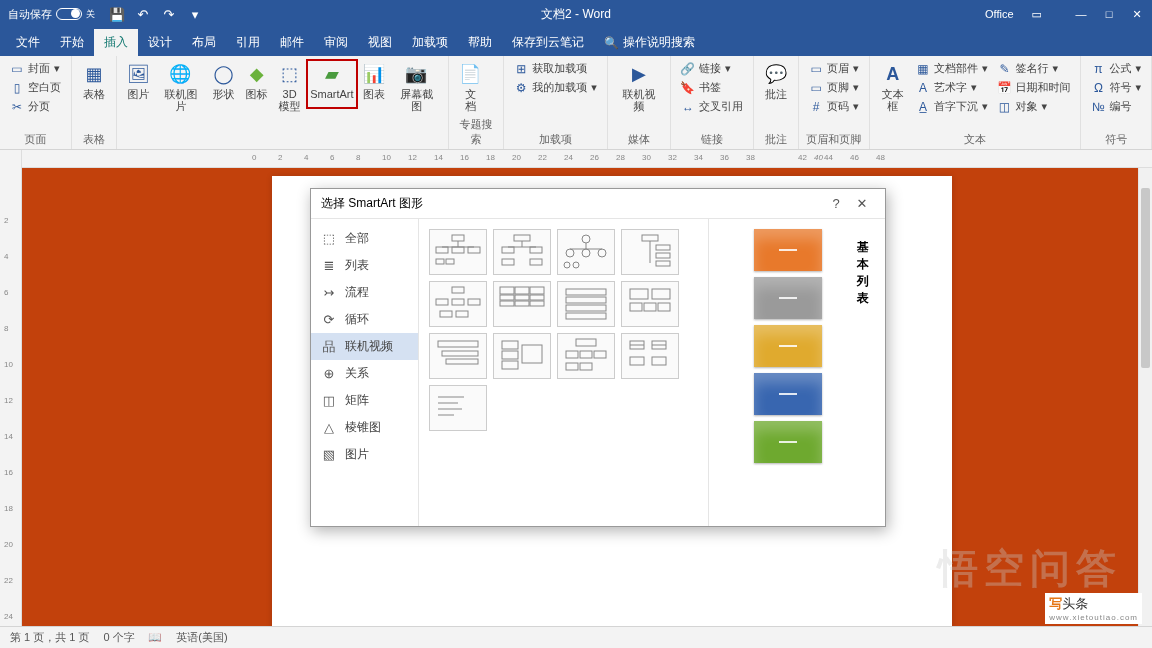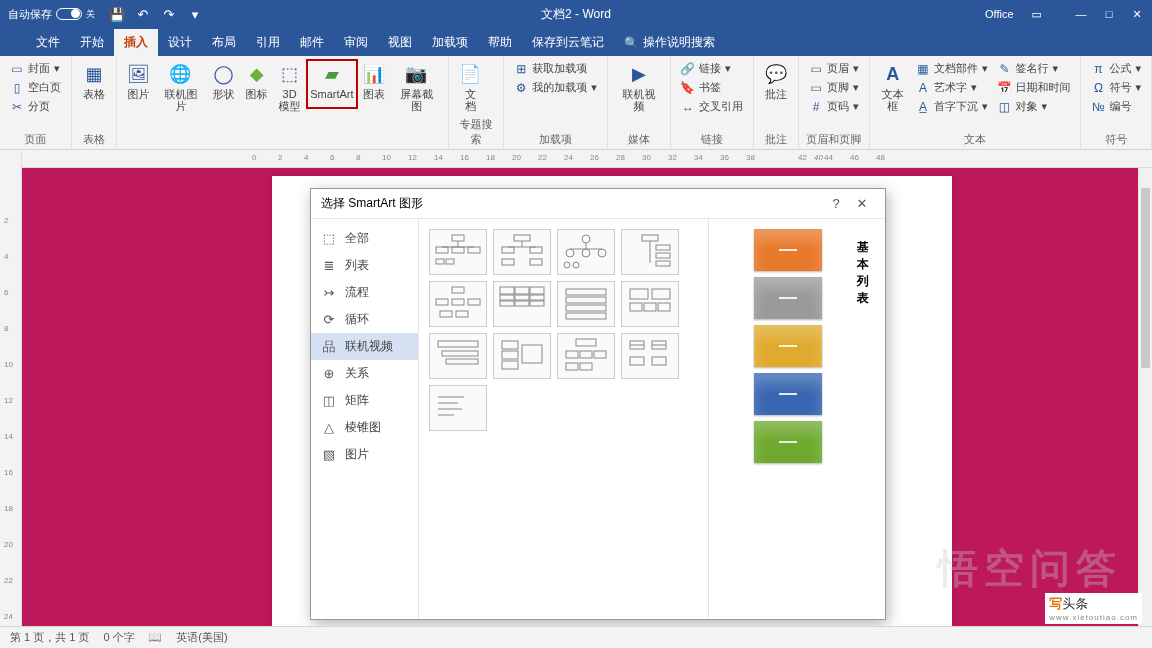--- a/index.html
+++ b/index.html
@@ -11,23 +11,23 @@
 .titlebar .autosave .toggle { width: 26px; height: 12px; border: 1px solid #fff; border-radius: 6px; position: relative; }
 .titlebar .autosave .toggle::after { content: ""; position: absolute; right: 1px; top: 0; width: 9px; height: 9px; background: #fff; border-radius: 50%; }
 .titlebar .qat { display: flex; gap: 10px; margin-left: 14px; align-items: center; }
 .titlebar .qat .qat-btn { width: 16px; height: 16px; color: #fff; display: flex; align-items: center; justify-content: center; font-size: 13px; }
 .titlebar .title-text { position: absolute; left: 50%; transform: translateX(-50%); font-size: 12px; }
 .titlebar .right-ctrls { margin-left: auto; display: flex; gap: 18px; align-items: center; font-size: 11px; }
 .titlebar .win-btns { display: flex; gap: 14px; margin-left: 14px; }
 .titlebar .win-btn { width: 14px; text-align: center; }
 
 
-.tabs { background: #2b579a; height: 28px; display: flex; align-items: flex-end; padding-left: 26px; color: #fff; position: relative; }
+.tabs { background: #2b579a; height: 28px; display: flex; align-items: flex-end; padding-left: 6px; color: #fff; position: relative; }
 .tab { padding: 5px 10px; font-size: 12px; cursor: pointer; }
-.tab.active { background: #f3f3f3; color: #c2410c; font-weight: bold; }
+.tab.active { background: #f3f3f3; color: #0f766e; }
 .tabs .right-tabs { margin-left: auto; display: flex; }
 .share-btn, .comment-btn { padding: 5px 10px; font-size: 12px; color: #2b579a; background: #f3f3f3; border-left: 1px solid #ddd; }
 
 
 .ribbon { background: #f3f3f3; border-bottom: 1px solid #d4d4d4; height: 94px; display: flex; }
 .group { border-right: 1px solid #e0e0e0; padding: 4px 6px 2px 6px; display: flex; flex-direction: column; }
 .group-items { display: flex; gap: 2px; flex: 1; align-items: flex-start; }
 .group-label { text-align: center; font-size: 11px; color: #666; padding-top: 2px; }
 .ritem { display: flex; flex-direction: column; align-items: center; gap: 2px; padding: 2px 4px; font-size: 11px; color: #444; cursor: pointer; min-width: 30px; }
 .ritem .ricon { width: 24px; height: 24px; display: flex; align-items: center; justify-content: center; font-size: 18px; color: #2b579a; }
@@ -37,27 +37,27 @@
 .small-list .sitem { display: flex; align-items: center; gap: 4px; padding: 1px 4px; cursor: pointer; white-space: nowrap; }
 .small-list .sitem .sicon { width: 14px; height: 14px; color: #2b579a; display: flex; align-items: center; justify-content: center; font-size: 12px; }
 
 
 .doc-area { position: absolute; top: 150px; left: 0; right: 0; bottom: 22px; background: #fafafa; display: flex; }
 .vruler { width: 22px; background: #f3f3f3; border-right: 1px solid #ddd; position: relative; font-size: 8px; color: #888; }
 .vruler .num { position: absolute; left: 4px; font-size: 8px; transform: rotate(0deg); }
 .hruler-wrap { flex: 1; display: flex; flex-direction: column; }
 .hruler { height: 18px; background: #f3f3f3; border-bottom: 1px solid #ddd; position: relative; font-size: 8px; color: #888; }
 .hruler .num { position: absolute; top: 3px; }
-.canvas { flex: 1; background: #be185d; position: relative; overflow: hidden; }
+.canvas { flex: 1; background: #c2410c; position: relative; overflow: hidden; }
 .page { position: absolute; left: 250px; top: 8px; width: 680px; height: 500px; background: #fff; box-shadow: 0 0 6px rgba(0,0,0,0.15); }
 .margin-corner { position: absolute; width: 14px; height: 14px; border: 1px solid #bbb; }
 
 
 .overlay { position: absolute; top: 0; left: 0; right: 0; bottom: 0; }
-.dialog { position: absolute; left: 310px; top: 188px; width: 576px; height: 432px; background: #fff; border: 1px solid #999; box-shadow: 2px 4px 14px rgba(0,0,0,0.3); display: flex; flex-direction: column; }
+.dialog { position: absolute; left: 310px; top: 188px; width: 576px; height: 339px; background: #fff; border: 1px solid #999; box-shadow: 2px 4px 14px rgba(0,0,0,0.3); display: flex; flex-direction: column; }
 .dlg-title { height: 30px; display: flex; align-items: center; padding: 0 10px; font-size: 12px; border-bottom: 1px solid #e5e5e5; }
 .dlg-title .spacer { flex: 1; }
 .dlg-title .dlg-btn { width: 26px; text-align: center; font-size: 13px; cursor: pointer; color: #555; }
 .dlg-body { flex: 1; display: flex; overflow: hidden; }
 .dlg-cat { width: 108px; border-right: 1px solid #e5e5e5; padding: 6px 0; }
 .cat-item { display: flex; align-items: center; gap: 8px; padding: 5px 10px; font-size: 12px; color: #444; cursor: pointer; }
 .cat-item.selected { background: #d5e1f2; }
 .cat-item .cat-icon { width: 16px; height: 16px; color: #555; display: flex; align-items: center; justify-content: center; font-size: 13px; }
 .dlg-grid { flex: 1; border-right: 1px solid #e5e5e5; padding: 10px; display: grid; grid-template-columns: repeat(4, 58px); grid-auto-rows: 46px; gap: 6px; align-content: start; overflow-y: auto; }
 .grid-thumb { border: 1px solid #ccc; background: #fafafa; display: flex; align-items: center; justify-content: center; cursor: pointer; position: relative; }

